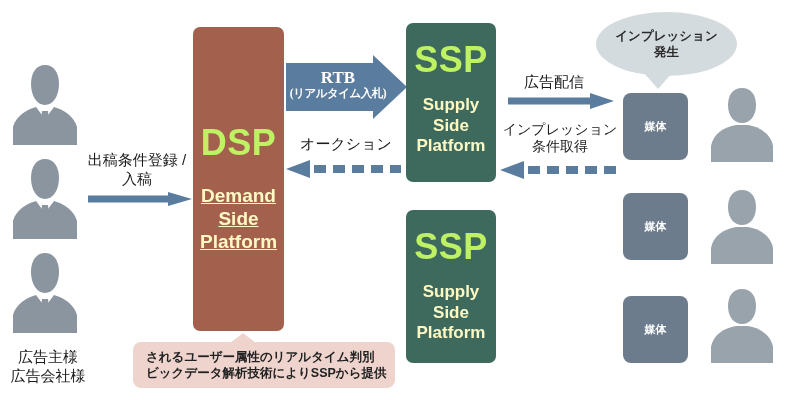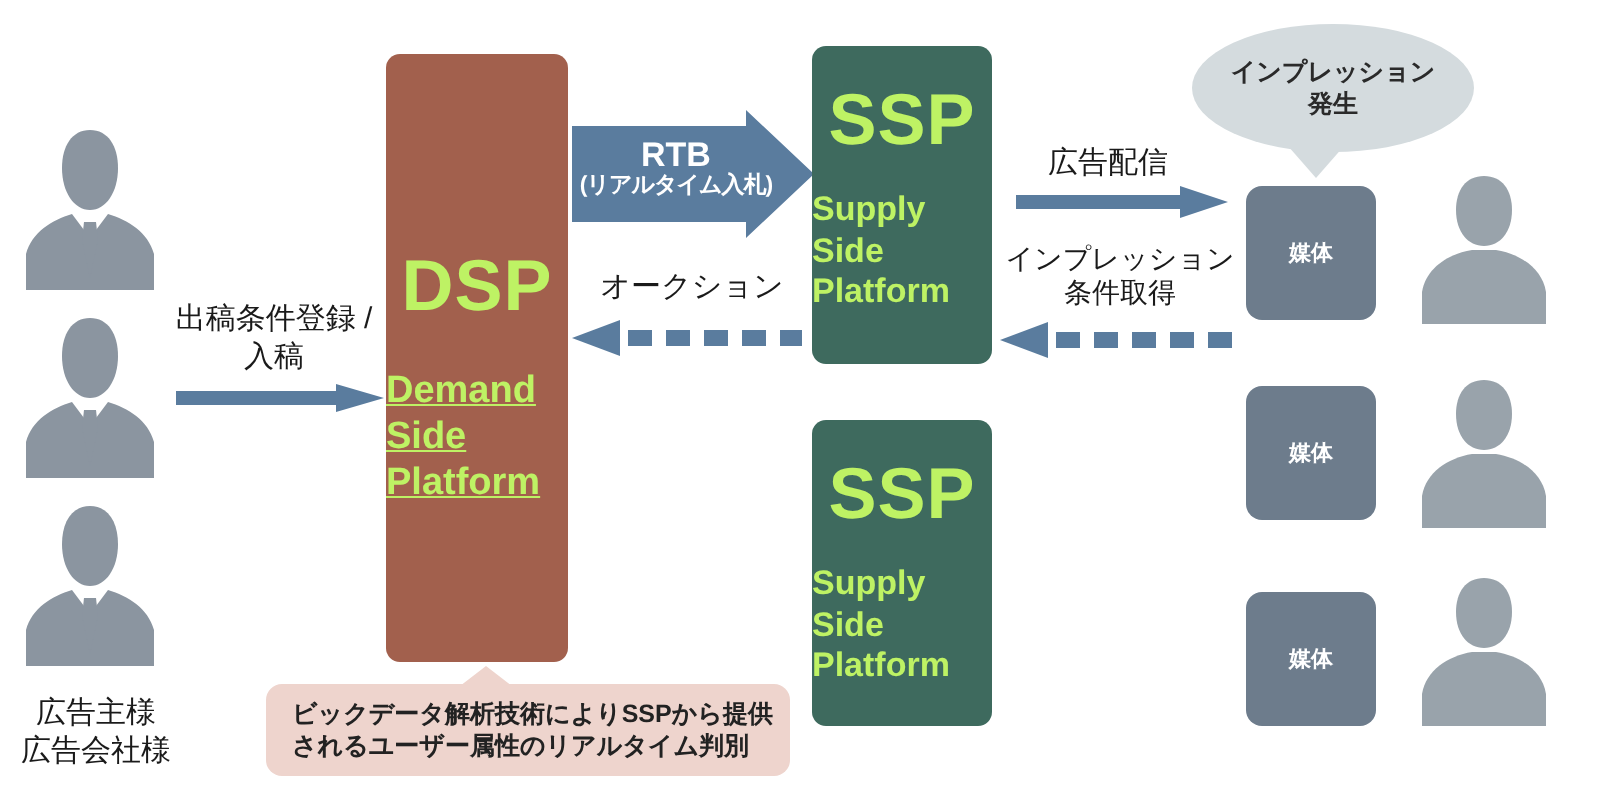--- a/index.html
+++ b/index.html
@@ -15,22 +15,22 @@
   .dsp-box { left:193px; top:27px; width:91px; height:304px; background:#a2604d; }
   .ssp-box { left:406px; width:90px; background:#3e6a5e; }
   .ssp-box.first  { top:23px;  height:159px; }
   .ssp-box.second { top:210px; height:153px; }
   .box-acronym {
     position:absolute; left:0; right:0; text-align:center;
     color:#bef264; font-weight:600; font-size:36px; line-height:1.05;
     letter-spacing:0.5px;
   }
   .box-name {
-    position:absolute; left:0; right:0; 
-    color:#bef264; font-weight:600; line-height:1.22;
+    position:absolute; left:0; right:0; text-align:center;
+    color:#fef9c3; font-weight:600; line-height:1.22;
   }
   .dsp-box .box-acronym { top:97px; }
   .dsp-box .box-name    { top:157px; font-size:19px;text-decoration:underline; }
   .ssp-box .box-acronym { top:18px; }
   .ssp-box .box-name    { top:72px; font-size:17px; }
 
   
   .lbl {
     position:absolute; color:#1a1a1a; font-weight:normal;
     text-align:center; line-height:1.25;
@@ -38,21 +38,21 @@
   .submit-label     { left:78px;  top:151px; width:118px; font-size:15px; }
   .auction-label    { left:294px; top:135px; width:104px; font-size:15px; }
   .ad-delivery-label{ left:498px; top:73px;  width:112px; font-size:15px; }
   .impression-label { left:496px; top:121px; width:128px; font-size:14px; line-height:1.2; }
   .advertisers-label{ left:0px;   top:348px; width:96px;  font-size:15px; }
   .viewers-label    { left:694px; top:369px; width:106px; font-size:15px; }
 
   
   .rtb-text {
     position:absolute; left:281px; top:69px; width:114px; text-align:center;
-    color:#ffffff; font-weight:bold; line-height:1;
+    color:#ffffff; font-weight:bold; line-height:1;font-family:Liberation Serif, serif;
   }
   .rtb-title    { font-size:17px; display:block; }
   .rtb-subtitle { font-size:11.5px; display:block; margin-top:2px; letter-spacing:-0.5px; }
 
   
   .bubble {
     position:absolute; left:596px; top:12px; width:141px; height:64px;
     background:#d4dbde; border-radius:50%;
     display:flex; flex-direction:column; align-items:center; justify-content:center;
     color:#2a2a2a; font-weight:bold; font-size:12.5px; line-height:1.3;
@@ -211,17 +211,17 @@
     <svg width="70" height="76" viewBox="0 0 70 76">
       <path fill="#99a3ab" d="M35,2 C44,2 49,9 49,19 C49,30 43,37 35,37 C27,37 21,30 21,19 C21,9 26,2 35,2 Z"></path>
       <path fill="#99a3ab" d="M4,76 L4,60 C6,48 17,41 29,39 L41,39 C53,41 64,48 66,60 L66,76 Z"></path>
     </svg>
   </span>
 
   <svg class="note-pointer" width="26" height="10">
     <polygon fill="#eed4cd" points="0,10 13,0 26,10"></polygon>
   </svg>
   <div class="note-box">
+    <span>されるユーザー属性のリアルタイム判別</span>
     <span>ビックデータ解析技術によりSSPから提供</span>
-    <span>されるユーザー属性のリアルタイム判別</span>
   </div>
 
 </div>
 
 </body></html>

